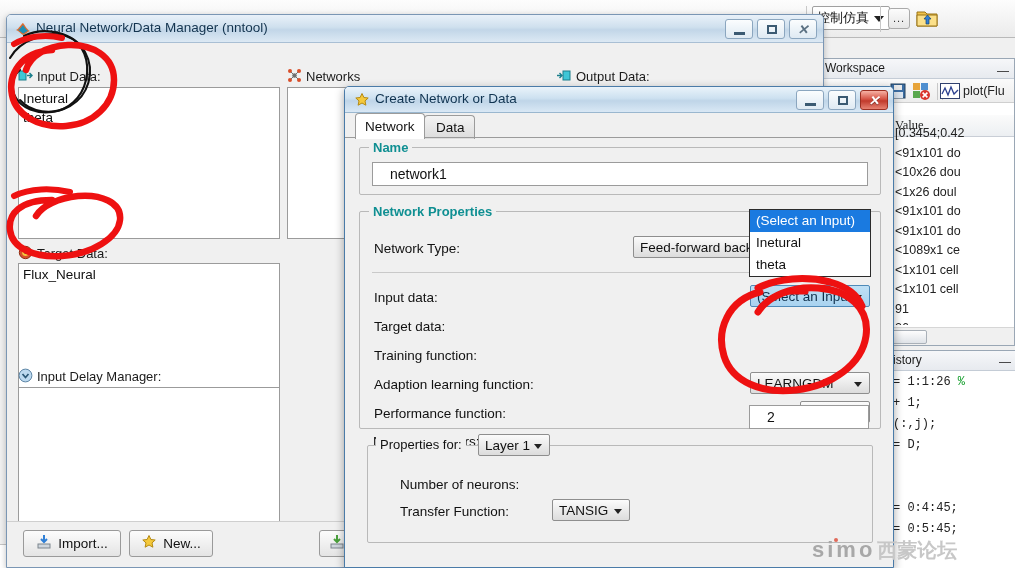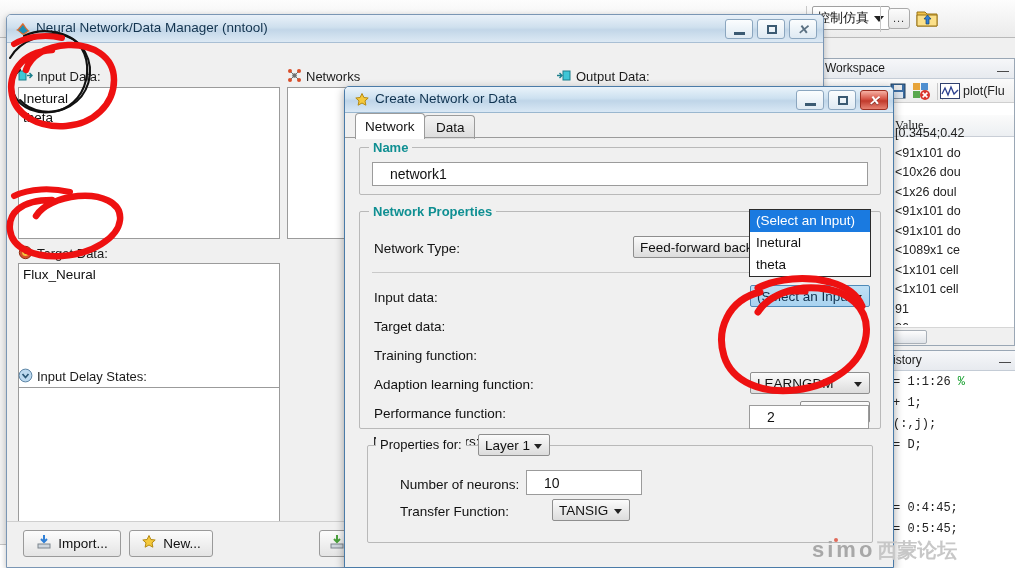--- a/index.html
+++ b/index.html
@@ -437,21 +437,21 @@
       <div class="listbox" style="left:11px; top:220px; width:262px; height:125px;" id="lb-target">
           <div class="item">Flux_Neural</div>
         </div>
 
       <span class="grp-ico" style="left:11px; top:325px;">
         <svg width="15" height="15" viewBox="0 0 15 15">
           <circle cx="7.5" cy="7.5" r="6.4" fill="#bcd9ef" stroke="#5e86a6"></circle>
           <path d="M4.5 6 L7.5 9.5 L10.5 6" fill="none" stroke="#2a5775" stroke-width="1.7"></path>
         </svg>
       </span>
-      <span class="grp-label" style="left:30px; top:326px;">Input Delay States:</span>
+      <span class="grp-label" style="left:30px; top:326px;">Input Delay Manager:</span>
       <div class="listbox" style="left:11px; top:344px; width:262px; height:144px;" id="lb-delay"></div>
 
       <span class="grp-ico" style="left:280px; top:25px;">
         <svg width="15" height="15" viewBox="0 0 15 15">
           <circle cx="3" cy="3" r="2" fill="#d94f2a"></circle>
             <circle cx="12" cy="3" r="2" fill="#d94f2a"></circle>
           <circle cx="3" cy="12" r="2" fill="#d94f2a"></circle>
             <circle cx="12" cy="12" r="2" fill="#d94f2a"></circle>
           <circle cx="7.5" cy="7.5" r="2.2" fill="#6f6f6f"></circle>
           <path d="M4 4 L7 7 M11 4 L8 7 M4 11 L7 8 M11 11 L8 8" stroke="#6f6f6f" stroke-width="1"></path>
@@ -583,23 +583,20 @@
       </div>
 
     <div class="fieldset" style="left:22px; top:358px; width:506px; height:98px;">
       <span class="fs-legend plain" style="top:-9px; left:8px;">Properties for:</span>
       <div class="combo" style="left:110px; top:-12px; width:72px; background:linear-gradient(#fbfbfb,#dcdcdc);">
         <span>Layer 1</span>
         <span class="arw"></span>
       </div>
 
       <span class="rowlabel" style="left:32px; top:31px;">Number of neurons:</span>
-      <div class="txtinput" style="left:158px; top:24px; width:116px; height:25px;">
-        <span>10</span>
-      </div>
 
       <span class="rowlabel" style="left:32px; top:58px;">Transfer Function:</span>
       <div class="combo" style="left:184px; top:53px; width:78px;">
         <span>TANSIG</span>
         <span class="arw"></span>
       </div>
     </div>
   </div>
 
   <svg class="annot" viewBox="0 0 1015 568" xmlns="http://www.w3.org/2000/svg">

